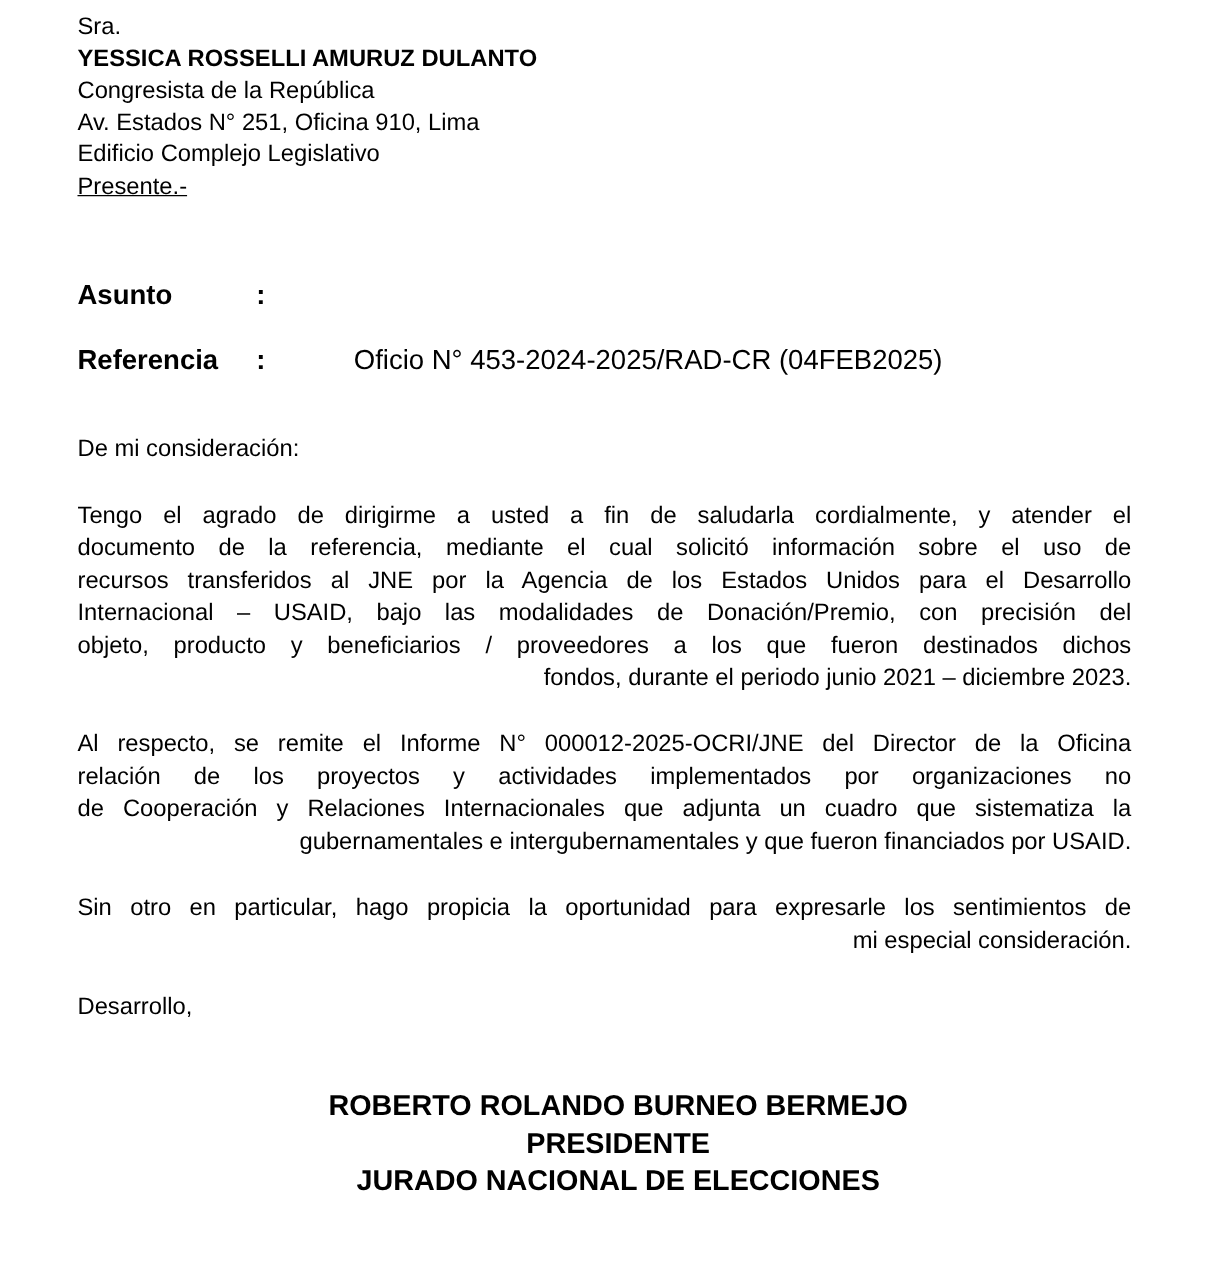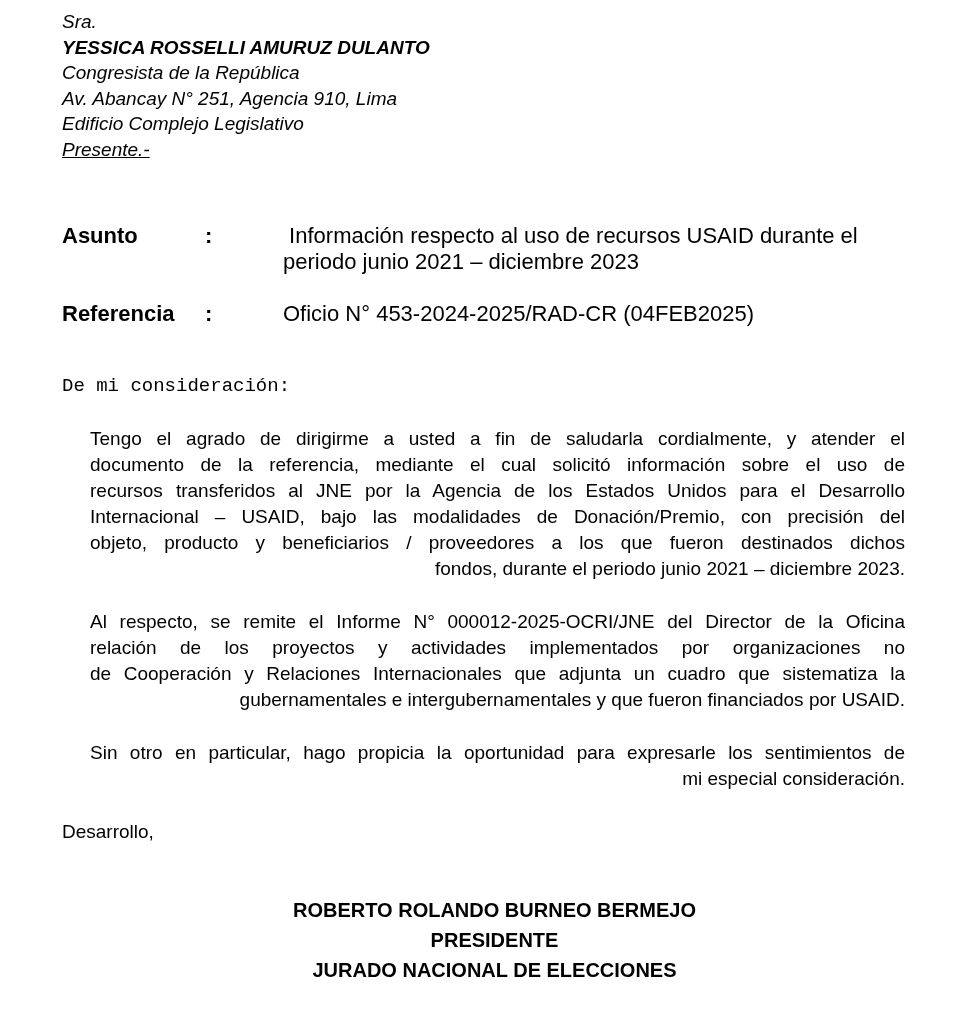--- a/index.html
+++ b/index.html
@@ -11,71 +11,67 @@
     font-family: "Liberation Sans", sans-serif;
     color: #000000;
   }
   .page {
     position: relative;
     width: 966px;
     height: 1024px;
     background: #ffffff;
     padding: 9px 61px 0 62px;
   }
-  .recipient { font-size: 19px; line-height: 25.5px; font-style: italic; }
+  .recipient { font-size: 19px; line-height: 25.5px; }
   .recipient .line { white-space: pre; }
   .bold { font-weight: bold; }
   .underline { text-decoration: underline; }
 
   .subject-block { margin-top: 61px; }
   .ref-row, .subj-row { display: flex; font-size: 22px; line-height: 26px; }
   .ref-row { margin-top: 26px; }
   .col-label { width: 143px; font-weight: bold; flex: 0 0 143px; }
   .col-colon { width: 78px; font-weight: bold; flex: 0 0 78px; }
   .col-value { flex: 1; }
   .col-value .vline { white-space: pre; }
 
-  .greeting { margin-top: 46px; font-size: 19px; line-height: 26px; font-family: Liberation Mono, monospace; }
+  .greeting { margin-top: 46px; font-size: 19px; line-height: 26px; }
 
   .para { margin-top: 27px; font-size: 19px; line-height: 26px; }
-  .para .jline { text-align: justify; text-align-last: justify; margin-left: 28px; }
+  .para .jline { text-align: justify; text-align-last: justify; }
   .para .lline { text-align: right; }
 
   .closing { margin-top: 27px; font-size: 19px; line-height: 26px; }
 
   .signature {
     margin-top: 50px;
     margin-left: 22px;
     text-align: center;
     font-weight: bold;
   }
   .sig-method { font-size: 18px; line-height: 30px; }
-  .sig-line { font-size: 20px; line-height: 30px; }
+  .sig-line { font-size: 23px; line-height: 30px; }
 </style>
 </head>
 <body>
 
 <div class="page">
 
   <div class="recipient">
     <div class="line">Sra.</div>
     <div class="line bold">YESSICA ROSSELLI AMURUZ DULANTO</div>
     <div class="line">Congresista de la República</div>
-    <div class="line">Av. Abancay N° 251, Agencia 910, Lima</div>
+    <div class="line">Av. Estados N° 251, Oficina 910, Lima</div>
     <div class="line">Edificio Complejo Legislativo</div>
     <div class="line underline">Presente.-</div>
   </div>
 
   <div class="subject-block subj-row">
     <div class="col-label">Asunto</div>
     <div class="col-colon">:</div>
-    <div class="col-value">
-      <div class="vline"> Información respecto al uso de recursos USAID durante el</div>
-      <div class="vline">periodo junio 2021 – diciembre 2023</div>
-    </div>
   </div>
 
   <div class="ref-row">
     <div class="col-label">Referencia</div>
     <div class="col-colon">:</div>
     <div class="col-value">Oficio N° 453-2024-2025/RAD-CR (04FEB2025)</div>
   </div>
 
   <div class="greeting">De mi consideración:</div>
 

